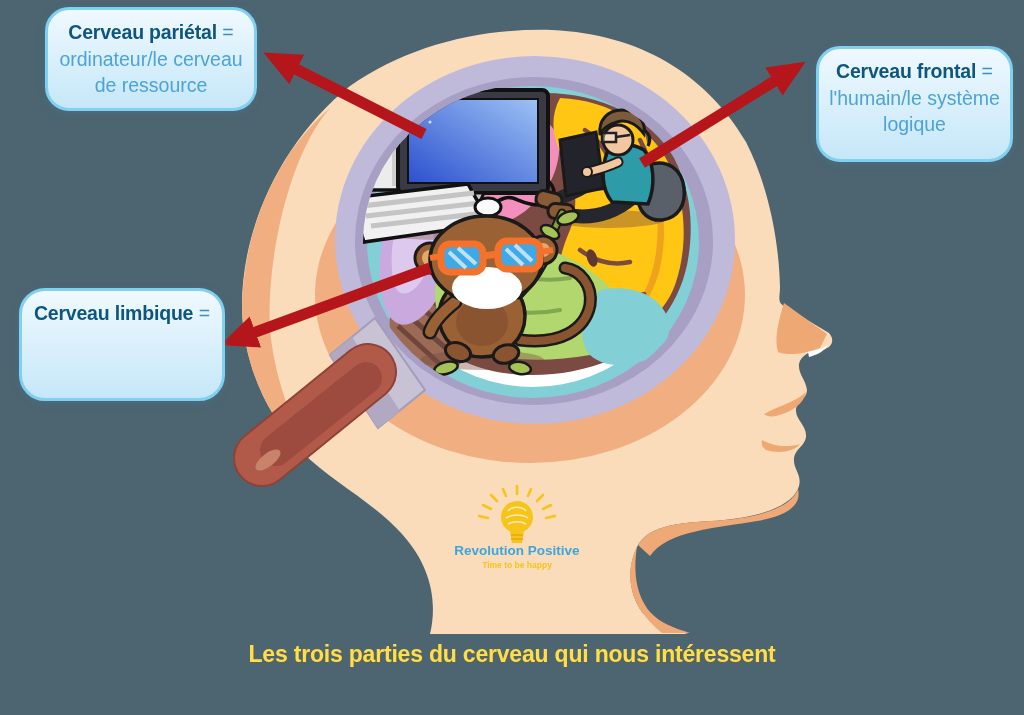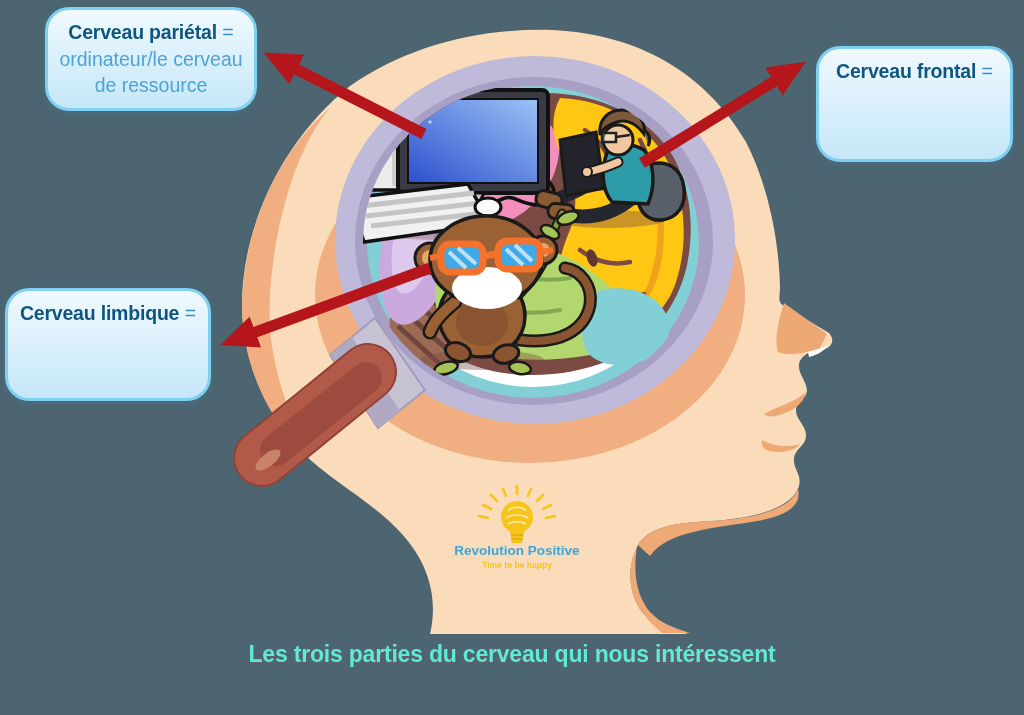--- a/index.html
+++ b/index.html
@@ -16,25 +16,25 @@
     font-size:19.5px;
     line-height:26.5px;
     color:#4CA3D8;
     box-shadow:0 2px 7px rgba(70,120,150,.45);
     box-sizing:border-box;
   }
   .callout b{color:#0E567F;font-weight:bold;letter-spacing:-0.2px;}
   .callout .eq{color:#3E8FC4;}
   .co-parietal{left:45px;top:7px;width:212px;min-height:99px;}
   .co-frontal{left:816px;top:10px;width:197px;min-height:116px;margin-top:36px;}
-  .co-limbic{left:5px;top:288px;width:206px;min-height:113px;}
+  .co-limbic{left:19px;top:288px;width:206px;min-height:113px;border-radius:26px;}
   .caption{
     position:absolute;left:0;right:0;top:641px;
     text-align:center;
-    font-size:23px;font-weight:bold;color:#5eead4;
+    font-size:23px;font-weight:bold;color:#fde047;
     letter-spacing:-0.2px;
     text-shadow:1px 1px 0 rgba(150,80,72,.35);
   }
 </style>
 </head>
 <body>
 
 <div class="stage">
 
 <svg width="1024" height="715" viewBox="0 0 1024 715">
@@ -242,20 +242,21 @@
 
   <div class="callout co-parietal">
     <b>Cerveau pariétal</b>
     <span class="eq">=</span>
     <div>ordinateur/le cerveau de ressource</div>
   </div>
 
   <div class="callout co-frontal">
     <b>Cerveau frontal</b>
     <span class="eq">=</span>
+    <div>l'humain/le système logique</div>
   </div>
 
   <div class="callout co-limbic">
     <b>Cerveau limbique</b>
     <span class="eq">=</span>
   </div>
 
   <div class="caption">Les trois parties du cerveau qui nous intéressent</div>
 </div>
 

